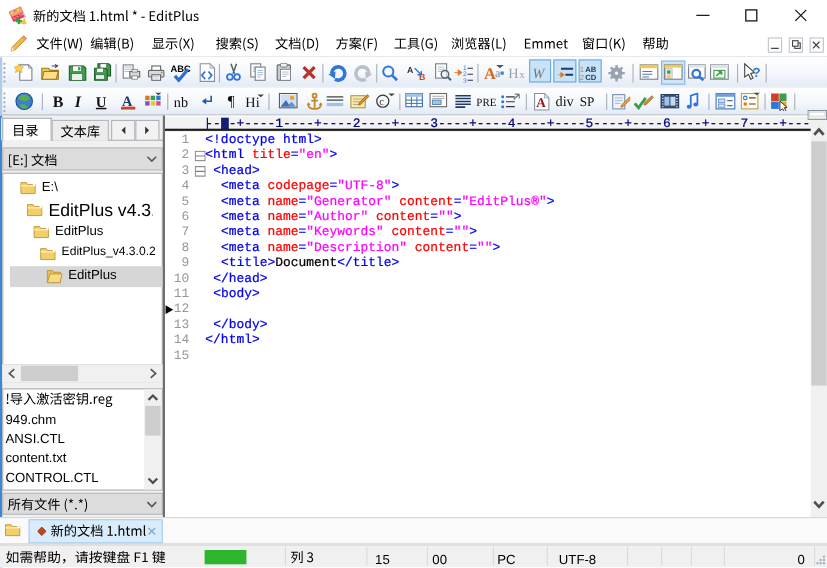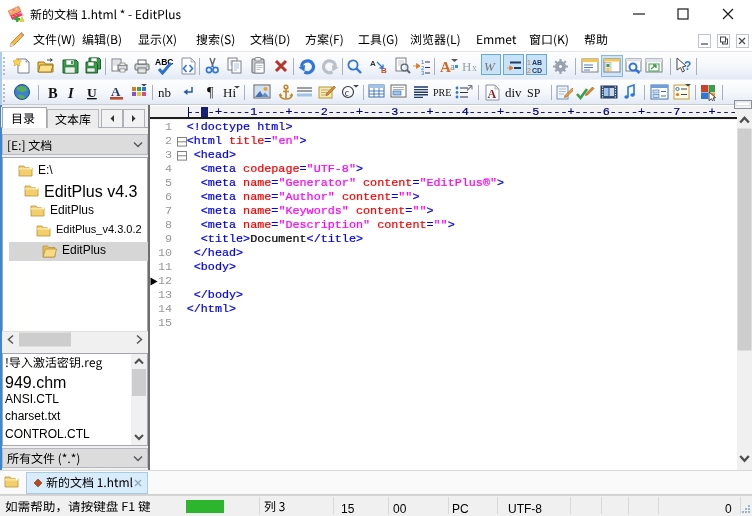--- a/index.html
+++ b/index.html
@@ -479,23 +479,23 @@
 <div class="abs" style="left:2px;top:331px;width:146px;height:17px;background:#f0f0f0;border-top:1px solid #e0e0e0"></div>
 <svg class="abs" style="left:2px;top:331px" width="146" height="17" viewBox="0 0 146 17">
     <path d="M11 4.5 L6.5 8.5 L11 12.5" stroke="#555" stroke-width="1.5" fill="none"></path>
     <path d="M135 4.5 L139.5 8.5 L135 12.5" stroke="#555" stroke-width="1.5" fill="none"></path>
     <rect x="17" y="1.5" width="52" height="14" fill="#cdcdcd"></rect>
   </svg>
 <div class="abs" style="left:2px;top:353px;width:146px;height:93px;background:#fff;border:1px solid #a5a9af"></div>
 <svg style="position:absolute;left:5px;top:356.3px;overflow:visible" width="99" height="15" viewBox="0 0 99 15">
     <path fill="#000" d="M1.6 8.3H2.3L2.5 3.3L2.5 2.0H1.4L1.4 3.3ZM1.9 11.2C2.4 11.2 2.7 10.8 2.7 10.3C2.7 9.8 2.4 9.5 1.9 9.5C1.5 9.5 1.1 9.8 1.1 10.3C1.1 10.8 1.5 11.2 1.9 11.2Z M6.4 8.8C7.2 9.4 8.0 10.4 8.4 11.0L9.0 10.4C8.7 9.8 7.8 9.0 7.1 8.3H11.7V10.9C11.7 11.0 11.6 11.1 11.3 11.1C11.1 11.1 10.2 11.1 9.4 11.1C9.5 11.3 9.6 11.7 9.7 11.9C10.8 11.9 11.6 11.9 12.0 11.8C12.4 11.7 12.6 11.4 12.6 10.9V8.3H15.2V7.5H12.6V6.6H11.7V7.5H4.6V8.3H6.9ZM5.5 1.8V4.9C5.5 6.0 6.1 6.3 8.1 6.3C8.5 6.3 12.4 6.3 12.9 6.3C14.4 6.3 14.8 6.0 14.9 4.7C14.7 4.7 14.3 4.6 14.1 4.5C14.0 5.4 13.8 5.5 12.8 5.5C12.0 5.5 8.6 5.5 8.0 5.5C6.7 5.5 6.4 5.4 6.4 4.9V4.3H13.8V1.4H5.5ZM6.4 2.2H12.9V3.5H6.4Z M19.4 1.9C20.2 2.5 20.8 3.2 21.3 3.9C20.6 7.3 19.1 9.8 16.4 11.2C16.6 11.3 17.0 11.7 17.2 11.9C19.6 10.5 21.2 8.3 22.1 5.1C23.4 7.5 24.3 10.3 27.0 11.8C27.0 11.6 27.3 11.1 27.4 10.8C23.4 8.4 23.8 3.9 20.0 1.2Z M32.0 4.4H34.1V5.3H32.0ZM32.0 2.8H34.1V3.8H32.0ZM28.6 1.6C29.2 2.0 30.0 2.6 30.3 3.1L30.9 2.5C30.5 2.1 29.8 1.5 29.2 1.1ZM28.3 4.9C28.9 5.3 29.6 5.8 30.0 6.2L30.5 5.6C30.1 5.2 29.4 4.7 28.8 4.3ZM28.4 11.3 29.2 11.8C29.7 10.7 30.2 9.2 30.7 8.0L30.0 7.6C29.6 8.9 28.9 10.4 28.4 11.3ZM36.2 0.9C36.0 2.8 35.6 4.6 34.9 5.8V2.1H33.2L33.6 1.0L32.7 0.9C32.6 1.3 32.5 1.7 32.4 2.1H31.2V6.0H34.8C35.0 6.2 35.2 6.5 35.4 6.6C35.6 6.3 35.7 5.9 35.9 5.6C36.1 6.7 36.4 7.9 36.9 9.0C36.4 10.0 35.7 10.8 34.8 11.4C35.0 11.6 35.3 11.8 35.4 12.0C36.2 11.4 36.8 10.7 37.2 9.9C37.7 10.7 38.2 11.4 38.9 11.9C39.1 11.7 39.3 11.4 39.5 11.2C38.7 10.7 38.1 9.9 37.7 9.0C38.3 7.7 38.6 6.0 38.8 4.1H39.4V3.2H36.6C36.8 2.5 36.9 1.8 37.0 1.0ZM32.3 6.3 32.6 6.9H30.7V7.7H31.9V8.1C31.9 9.0 31.7 10.4 30.3 11.4C30.5 11.6 30.7 11.8 30.9 12.0C32.0 11.1 32.4 10.1 32.6 9.2H34.0C33.9 10.4 33.9 10.8 33.7 11.0C33.7 11.0 33.6 11.1 33.4 11.1C33.3 11.1 32.9 11.1 32.4 11.0C32.6 11.2 32.6 11.5 32.7 11.8C33.1 11.8 33.6 11.8 33.8 11.8C34.1 11.7 34.3 11.7 34.4 11.5C34.6 11.2 34.7 10.5 34.8 8.8C34.8 8.7 34.8 8.4 34.8 8.4H32.7V8.1V7.7H35.2V6.9H33.4C33.3 6.7 33.2 6.3 33.0 6.1ZM38.1 4.1C37.9 5.6 37.7 6.9 37.3 8.1C36.8 6.8 36.5 5.5 36.4 4.2L36.4 4.1Z M41.0 1.7C41.7 2.1 42.7 2.7 43.2 3.1L43.7 2.3C43.2 2.0 42.2 1.4 41.5 1.1ZM40.4 5.0C41.1 5.4 42.1 6.0 42.6 6.3L43.1 5.6C42.6 5.2 41.6 4.7 40.9 4.4ZM40.7 11.2 41.4 11.8C42.1 10.7 43.0 9.2 43.6 7.9L42.9 7.3C42.3 8.7 41.3 10.3 40.7 11.2ZM43.7 4.4V5.3H47.2V7.3H44.6V11.9H45.4V11.4H49.7V11.9H50.6V7.3H48.0V5.3H51.4V4.4H48.0V2.3C49.1 2.2 50.1 1.9 50.8 1.7L50.1 1.0C48.8 1.4 46.4 1.8 44.3 2.0C44.4 2.2 44.5 2.6 44.5 2.8C45.4 2.7 46.3 2.6 47.2 2.5V4.4ZM45.4 10.6V8.1H49.7V10.6Z M54.1 4.4C53.7 5.1 53.1 6.0 52.4 6.5L53.2 6.9C53.9 6.4 54.4 5.5 54.8 4.7ZM56.1 3.5C56.8 3.8 57.7 4.4 58.2 4.8L58.6 4.2C58.2 3.8 57.3 3.3 56.6 2.9ZM60.6 4.9C61.4 5.5 62.3 6.5 62.7 7.1L63.3 6.6C62.9 6.0 62.0 5.1 61.3 4.4ZM60.1 3.3C59.2 4.5 57.9 5.4 56.3 6.2V4.2H55.5V6.5V6.5C54.5 6.9 53.4 7.3 52.3 7.6C52.5 7.7 52.8 8.1 52.9 8.3C53.8 8.0 54.8 7.7 55.7 7.3C56.0 7.5 56.4 7.6 57.1 7.6C57.4 7.6 59.4 7.6 59.7 7.6C60.7 7.6 61.0 7.3 61.1 5.8C60.9 5.8 60.5 5.7 60.3 5.5C60.3 6.7 60.2 6.9 59.6 6.9C59.2 6.9 57.5 6.9 57.2 6.9L56.7 6.8C58.4 6.0 59.8 5.0 60.9 3.7ZM53.8 8.6V11.4H61.1V11.9H62.0V8.6H61.1V10.6H58.3V8.0H57.4V10.6H54.7V8.6ZM57.2 0.9C57.3 1.2 57.4 1.6 57.5 2.0H52.8V4.3H53.7V2.8H62.1V4.3H63.0V2.0H58.4C58.3 1.6 58.2 1.2 58.0 0.8Z M74.0 5.1V7.2H70.9L70.9 6.5V5.1ZM74.0 4.3H70.9V2.3H74.0ZM70.0 1.5V6.5C70.0 8.2 69.9 10.1 68.6 11.5C68.8 11.6 69.2 11.9 69.3 12.0C70.4 11.0 70.7 9.5 70.9 8.0H74.0V10.7C74.0 10.9 73.9 10.9 73.7 10.9C73.6 11.0 73.0 11.0 72.4 10.9C72.5 11.2 72.6 11.6 72.6 11.8C73.5 11.8 74.1 11.8 74.4 11.6C74.8 11.5 74.9 11.2 74.9 10.7V1.5ZM66.1 0.9C65.7 2.1 65.1 3.1 64.3 3.8C64.4 4.0 64.7 4.5 64.8 4.7C65.2 4.3 65.6 3.7 66.0 3.1H69.2V2.3H66.4C66.6 1.9 66.8 1.5 66.9 1.2ZM64.6 6.9V7.7H66.3V10.2C66.3 10.6 65.9 10.9 65.7 11.0C65.8 11.2 66.0 11.6 66.1 11.9C66.3 11.7 66.6 11.5 69.0 10.2C68.9 10.1 68.8 9.7 68.8 9.5L67.1 10.3V7.7H69.1V6.9H67.1V5.2H68.9V4.4H65.2V5.2H66.3V6.9Z M77.5 11.2C78.0 11.2 78.3 10.8 78.3 10.3C78.3 9.8 78.0 9.5 77.5 9.5C77.1 9.5 76.8 9.8 76.8 10.3C76.8 10.8 77.1 11.2 77.5 11.2Z M80.3 11.0H81.4V6.8C81.9 5.7 82.5 5.3 83.1 5.3C83.3 5.3 83.5 5.3 83.7 5.4L83.9 4.5C83.7 4.4 83.5 4.3 83.2 4.3C82.5 4.3 81.8 4.8 81.3 5.7H81.3L81.2 4.5H80.3Z M87.6 11.2C88.5 11.2 89.2 10.9 89.7 10.5L89.4 9.8C88.9 10.1 88.4 10.3 87.7 10.3C86.5 10.3 85.6 9.4 85.6 8.0H90.0C90.0 7.8 90.0 7.6 90.0 7.4C90.0 5.5 89.1 4.3 87.4 4.3C85.9 4.3 84.5 5.6 84.5 7.7C84.5 9.9 85.9 11.2 87.6 11.2ZM85.6 7.2C85.7 5.9 86.5 5.2 87.4 5.2C88.5 5.2 89.1 5.9 89.1 7.2Z M93.8 14.0C95.8 14.0 97.1 13.0 97.1 11.7C97.1 10.7 96.3 10.2 94.8 10.2H93.6C92.7 10.2 92.4 9.9 92.4 9.5C92.4 9.1 92.6 8.9 92.8 8.7C93.1 8.9 93.5 8.9 93.8 8.9C95.1 8.9 96.2 8.1 96.2 6.7C96.2 6.1 96.0 5.6 95.7 5.3H97.0V4.5H94.7C94.5 4.4 94.2 4.3 93.8 4.3C92.5 4.3 91.4 5.2 91.4 6.6C91.4 7.4 91.8 8.1 92.2 8.4V8.4C91.9 8.7 91.5 9.1 91.5 9.7C91.5 10.2 91.8 10.5 92.1 10.7V10.8C91.5 11.2 91.1 11.7 91.1 12.3C91.1 13.4 92.2 14.0 93.8 14.0ZM93.8 8.2C93.1 8.2 92.4 7.6 92.4 6.6C92.4 5.7 93.0 5.1 93.8 5.1C94.6 5.1 95.2 5.7 95.2 6.6C95.2 7.6 94.6 8.2 93.8 8.2ZM94.0 13.2C92.8 13.2 92.1 12.8 92.1 12.1C92.1 11.7 92.3 11.3 92.7 11.0C93.0 11.1 93.3 11.1 93.6 11.1H94.7C95.6 11.1 96.0 11.3 96.0 11.9C96.0 12.6 95.2 13.2 94.0 13.2Z"></path>
   </svg>
-<div class="abs" style="left:5px;top:374.3px;font-size:16px;color:#000">949.chm</div>
+<div class="abs" style="left:5px;top:374.3px;font-size:12px;color:#000">949.chm</div>
 <div class="abs" style="left:5px;top:391.8px;font-size:12px;color:#000">ANSI.CTL</div>
-<div class="abs" style="left:5px;top:409.3px;font-size:12px;color:#000">charset.txt</div>
+<div class="abs" style="left:5px;top:409.3px;font-size:12px;color:#000">content.txt</div>
 <div class="abs" style="left:5px;top:426.8px;font-size:12px;color:#000">CONTROL.CTL</div>
 <div class="abs" style="left:131px;top:354px;width:16px;height:91px;background:#f0f0f0"></div>
 <svg class="abs" style="left:131px;top:354px" width="16" height="91" viewBox="0 0 16 91">
 <path d="M4 9.5 L8 5.5 L12 9.5" stroke="#4e4e4e" stroke-width="2" fill="none"></path>
 <rect x="1" y="15" width="14" height="27" fill="#cdcdcd"></rect>
 <path d="M4 81 L8 85 L12 81" stroke="#4e4e4e" stroke-width="2" fill="none"></path>
   </svg>
 <div class="abs" style="left:2px;top:448px;width:146px;height:20px;background:#dcdcdc;border:1px solid #b5b9bf"></div>
 <svg style="position:absolute;left:7px;top:452.3px;overflow:visible" width="75" height="15" viewBox="0 0 75 15">
     <path fill="#000" d="M6.4 2.1V6.1C6.4 7.8 6.3 9.9 4.8 11.4C5.0 11.5 5.4 11.8 5.5 12.0C7.1 10.4 7.3 7.9 7.3 6.1V5.9H9.2V11.9H10.1V5.9H11.5V5.0H7.3V2.8C8.7 2.6 10.2 2.3 11.3 1.8L10.7 1.1C9.7 1.5 7.9 1.9 6.4 2.1ZM2.1 6.7V6.3V4.7H4.4V6.7ZM5.3 1.2C4.3 1.6 2.6 1.9 1.2 2.1V6.3C1.2 7.9 1.1 9.9 0.3 11.4C0.5 11.5 0.9 11.8 1.1 12.0C1.8 10.7 2.0 9.0 2.0 7.5H5.3V3.9H2.1V2.8C3.4 2.6 4.9 2.3 5.9 1.9Z M16.7 0.9C16.5 1.4 16.4 2.0 16.2 2.5H12.8V3.3H15.8C15.0 4.9 13.9 6.4 12.5 7.4C12.6 7.5 12.9 7.8 13.1 8.0C13.8 7.5 14.5 6.9 15.1 6.1V11.9H15.9V9.6H21.0V10.8C21.0 11.0 20.9 11.1 20.7 11.1C20.5 11.1 19.8 11.1 19.0 11.1C19.1 11.3 19.2 11.7 19.3 11.9C20.3 11.9 21.0 11.9 21.3 11.8C21.7 11.6 21.9 11.4 21.9 10.8V4.7H16.0C16.3 4.3 16.5 3.8 16.8 3.3H23.3V2.5H17.1C17.3 2.0 17.5 1.6 17.6 1.1ZM15.9 7.5H21.0V8.8H15.9ZM15.9 6.8V5.5H21.0V6.8Z M29.1 1.1C29.4 1.7 29.8 2.5 30.0 3.0L31.0 2.7C30.8 2.2 30.4 1.4 30.0 0.8ZM24.6 3.0V3.9H26.5C27.2 5.7 28.1 7.3 29.4 8.6C28.0 9.7 26.4 10.5 24.4 11.1C24.6 11.3 24.9 11.7 25.0 11.9C27.0 11.3 28.7 10.4 30.0 9.2C31.4 10.4 33.0 11.3 35.0 11.9C35.1 11.6 35.4 11.2 35.6 11.0C33.7 10.6 32.1 9.7 30.7 8.6C31.9 7.4 32.9 5.8 33.6 3.9H35.4V3.0ZM30.0 8.0C28.9 6.8 28.0 5.5 27.4 3.9H32.5C31.9 5.5 31.1 6.9 30.0 8.0Z M39.8 6.9V7.8H43.2V12.0H44.1V7.8H47.4V6.9H44.1V4.3H46.9V3.4H44.1V1.1H43.2V3.4H41.6C41.8 2.8 41.9 2.3 42.0 1.7L41.2 1.5C40.9 3.1 40.4 4.6 39.7 5.6C39.9 5.7 40.3 6.0 40.5 6.1C40.8 5.6 41.1 5.0 41.4 4.3H43.2V6.9ZM39.2 1.0C38.6 2.8 37.5 4.6 36.4 5.8C36.5 6.0 36.8 6.4 36.9 6.6C37.3 6.2 37.6 5.8 38.0 5.2V11.9H38.9V3.8C39.3 3.0 39.7 2.1 40.1 1.2Z M53.6 13.4 54.2 13.1C53.2 11.3 52.7 9.3 52.7 7.3C52.7 5.2 53.2 3.2 54.2 1.5L53.6 1.2C52.5 3.0 51.8 4.9 51.8 7.3C51.8 9.6 52.5 11.6 53.6 13.4Z M56.6 5.3 57.6 4.2 58.5 5.3 59.0 5.0 58.2 3.7 59.6 3.2 59.4 2.6 58.0 2.9 57.9 1.4H57.2L57.1 2.9L55.7 2.6L55.5 3.2L56.8 3.7L56.1 5.0Z M62.0 11.2C62.4 11.2 62.8 10.8 62.8 10.3C62.8 9.8 62.4 9.5 62.0 9.5C61.6 9.5 61.2 9.8 61.2 10.3C61.2 10.8 61.6 11.2 62.0 11.2Z M65.5 5.3 66.5 4.2 67.4 5.3 68.0 5.0 67.2 3.7 68.5 3.2 68.3 2.6 66.9 2.9 66.8 1.4H66.2L66.0 2.9L64.7 2.6L64.5 3.2L65.8 3.7L65.0 5.0Z M70.5 13.4C71.6 11.6 72.2 9.6 72.2 7.3C72.2 4.9 71.6 3.0 70.5 1.2L69.8 1.5C70.8 3.2 71.3 5.2 71.3 7.3C71.3 9.3 70.8 11.3 69.8 13.1Z"></path>

